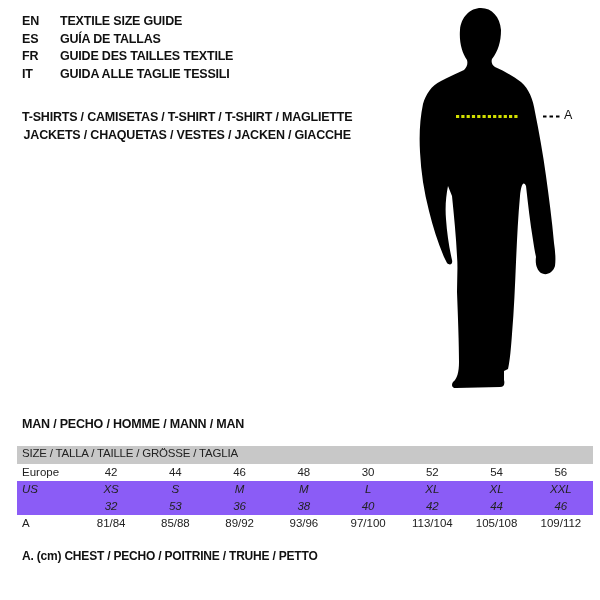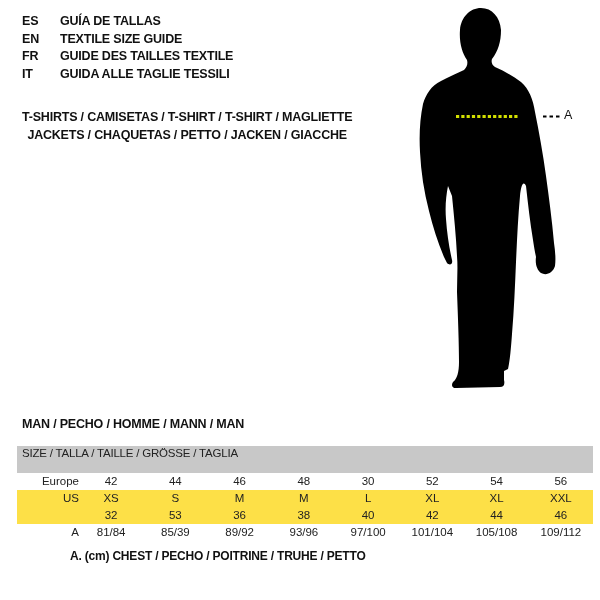--- a/index.html
+++ b/index.html
@@ -13,53 +13,53 @@
   .lang-code{width:38px;flex:0 0 38px;}
   
   .categories{position:absolute;left:22px;top:109px;font-size:12.5px;font-weight:bold;line-height:17.5px;letter-spacing:-0.2px;text-align:center;}
   
   .figure-wrap{position:absolute;left:415px;top:5px;width:165px;height:390px;}
   .measure-label{position:absolute;left:564px;top:108px;font-size:12.5px;font-weight:normal;color:#111;}
   
   .section-title{position:absolute;left:22px;top:417px;font-size:12.5px;font-weight:bold;letter-spacing:-0.2px;}
   
   .size-table{position:absolute;left:17px;top:446px;width:576px;font-size:11.5px;color:#222;}
-  .t-header{background:#c8c8c8;height:27px;line-height:15px;padding-left:5px;letter-spacing:-0.2px;}
+  .t-header{background:#c8c8c8;height:18px;line-height:15px;padding-left:5px;letter-spacing:-0.2px;}
   .t-row{display:flex;height:17px;line-height:17px;}
-  .t-row.alt{background:#fde047;}
-  .t-label{flex:0 0 62px;padding-left:5px;box-sizing:border-box;text-align:right;}
+  .t-row.alt{background:#8b5cf6;font-style:italic;}
+  .t-label{flex:0 0 62px;padding-left:5px;box-sizing:border-box;text-align:left;}
   .t-cell{flex:1 1 0;text-align:center;}
   
-  .footnote{position:absolute;left:22px;top:549px;font-size:12px;font-weight:bold;letter-spacing:-0.2px;margin-left:48px;}
+  .footnote{position:absolute;left:22px;top:549px;font-size:12px;font-weight:bold;letter-spacing:-0.2px;}
 </style>
 </head>
 <body>
 
 <div class="lang-list">
   <div class="lang-row">
+    <span class="lang-code">EN</span>
+    <span class="lang-label">TEXTILE SIZE GUIDE</span>
+  </div>
+  <div class="lang-row">
     <span class="lang-code">ES</span>
     <span class="lang-label">GUÍA DE TALLAS</span>
-  </div>
-  <div class="lang-row">
-    <span class="lang-code">EN</span>
-    <span class="lang-label">TEXTILE SIZE GUIDE</span>
   </div>
   <div class="lang-row">
     <span class="lang-code">FR</span>
     <span class="lang-label">GUIDE DES TAILLES TEXTILE</span>
   </div>
   <div class="lang-row">
     <span class="lang-code">IT</span>
     <span class="lang-label">GUIDA ALLE TAGLIE TESSILI</span>
   </div>
 </div>
 
 <div class="categories">
   <div>T-SHIRTS / CAMISETAS / T-SHIRT / T-SHIRT / MAGLIETTE</div>
-  <div>JACKETS / CHAQUETAS / PETTO / JACKEN / GIACCHE</div>
+  <div>JACKETS / CHAQUETAS / VESTES / JACKEN / GIACCHE</div>
 </div>
 
 <div class="figure-wrap">
   <svg width="165" height="390" viewBox="415 5 165 390" xmlns="http://www.w3.org/2000/svg">
     <path d="M 481 8
              C 470 8 461 17 460 30
              C 459 42 462 53 467 60
              C 468 64 467 67 464 70
              C 456 74 448 77 441 81
              C 431 86 426 94 423 104
@@ -139,23 +139,23 @@
     <span class="t-cell">38</span>
     <span class="t-cell">40</span>
     <span class="t-cell">42</span>
     <span class="t-cell">44</span>
     <span class="t-cell">46</span>
   </div>
 
   <div class="t-row">
     <span class="t-label">A</span>
     <span class="t-cell">81/84</span>
-    <span class="t-cell">85/39</span>
+    <span class="t-cell">85/88</span>
     <span class="t-cell">89/92</span>
     <span class="t-cell">93/96</span>
     <span class="t-cell">97/100</span>
-    <span class="t-cell">101/104</span>
+    <span class="t-cell">113/104</span>
     <span class="t-cell">105/108</span>
     <span class="t-cell">109/112</span>
   </div>
 </div>
 
 <div class="footnote">A. (cm) CHEST / PECHO / POITRINE / TRUHE / PETTO</div>
 
 </body></html>

